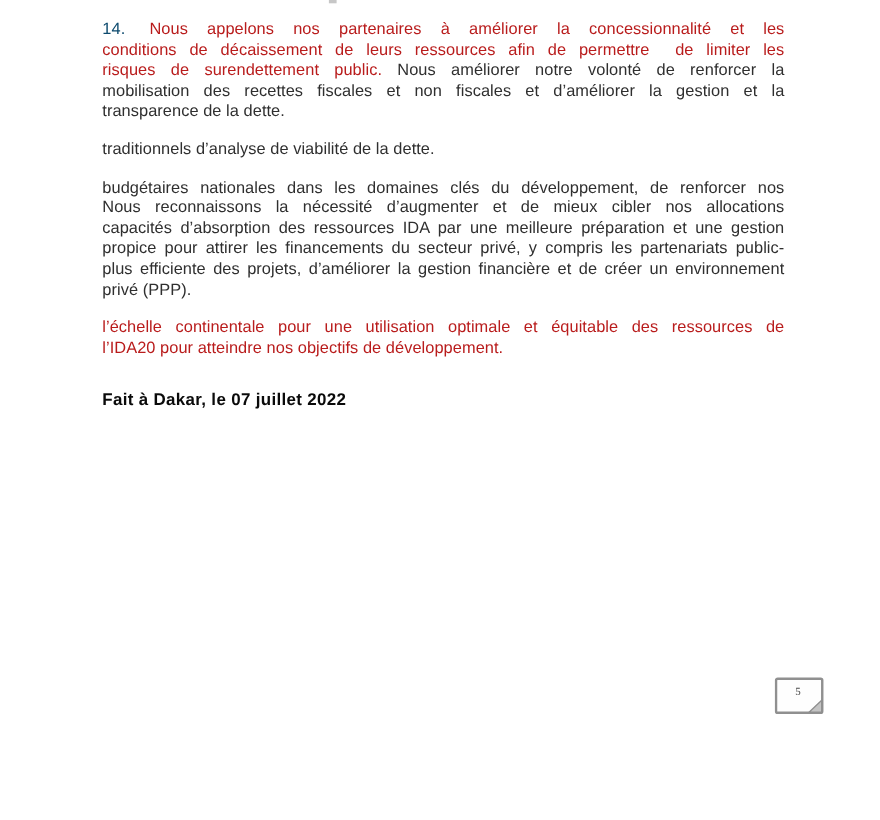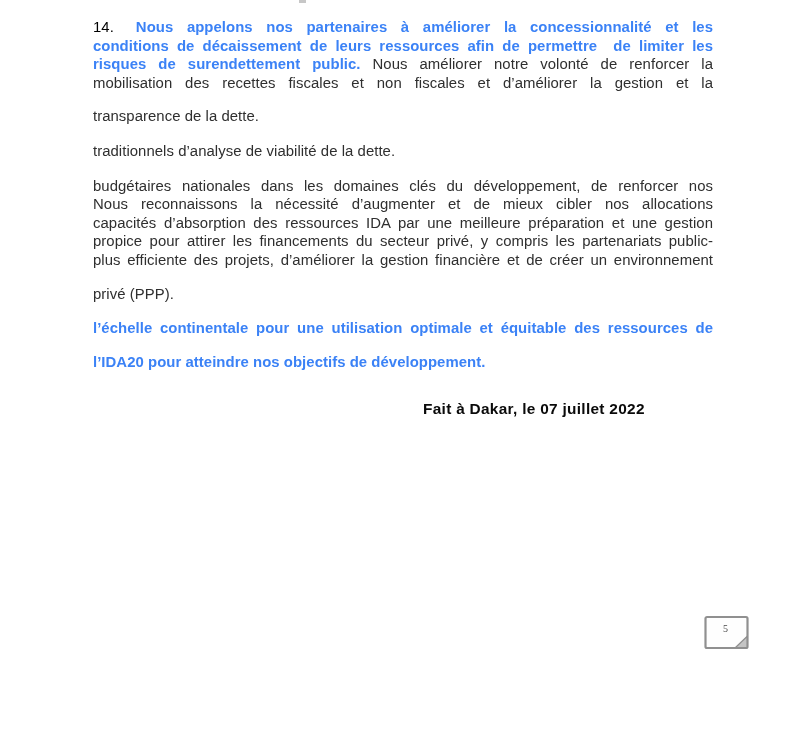--- a/index.html
+++ b/index.html
@@ -28,29 +28,28 @@
     color: #2f2f2f;
     letter-spacing: 0.05px;
   }
 
   .para { margin: 0 0 16px 0; }
 
   .line {
     text-align: justify;
     text-align-last: justify;
   }
-  .line.last { text-align-last: left; margin-top: 15px; }
+  .line.last { text-align-last: left; }
 
-  .b { font-weight: bold; color: #3b82f6; }
-  .num { color: #000000; }
+  .b { font-weight: normal; color: #b91c1c; }
+  .num { color: #0c4a6e; }
   .tab { display: inline-block; width: 22px; }
 
   .dateline {
     margin-top: 29px;
-    margin-left: 330px;
     font-weight: bold;
     font-size: 15.4px;
     letter-spacing: 0.3px;
     color: #0a0a0a;
   }
 
   .note-wrap {
     position: absolute;
     left: 704px; top: 615px;
     width: 46px; height: 37px;

